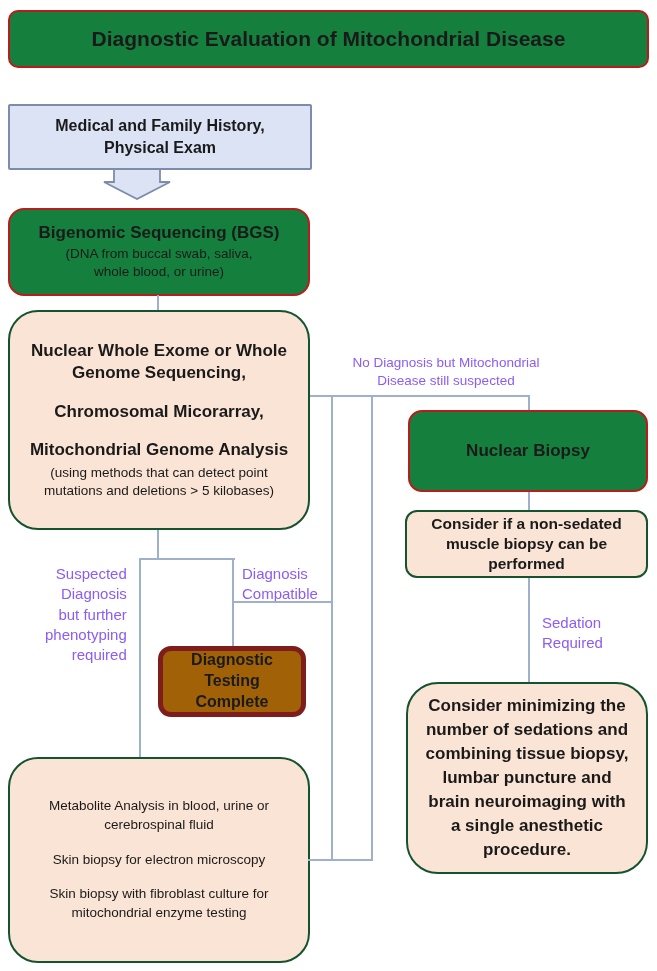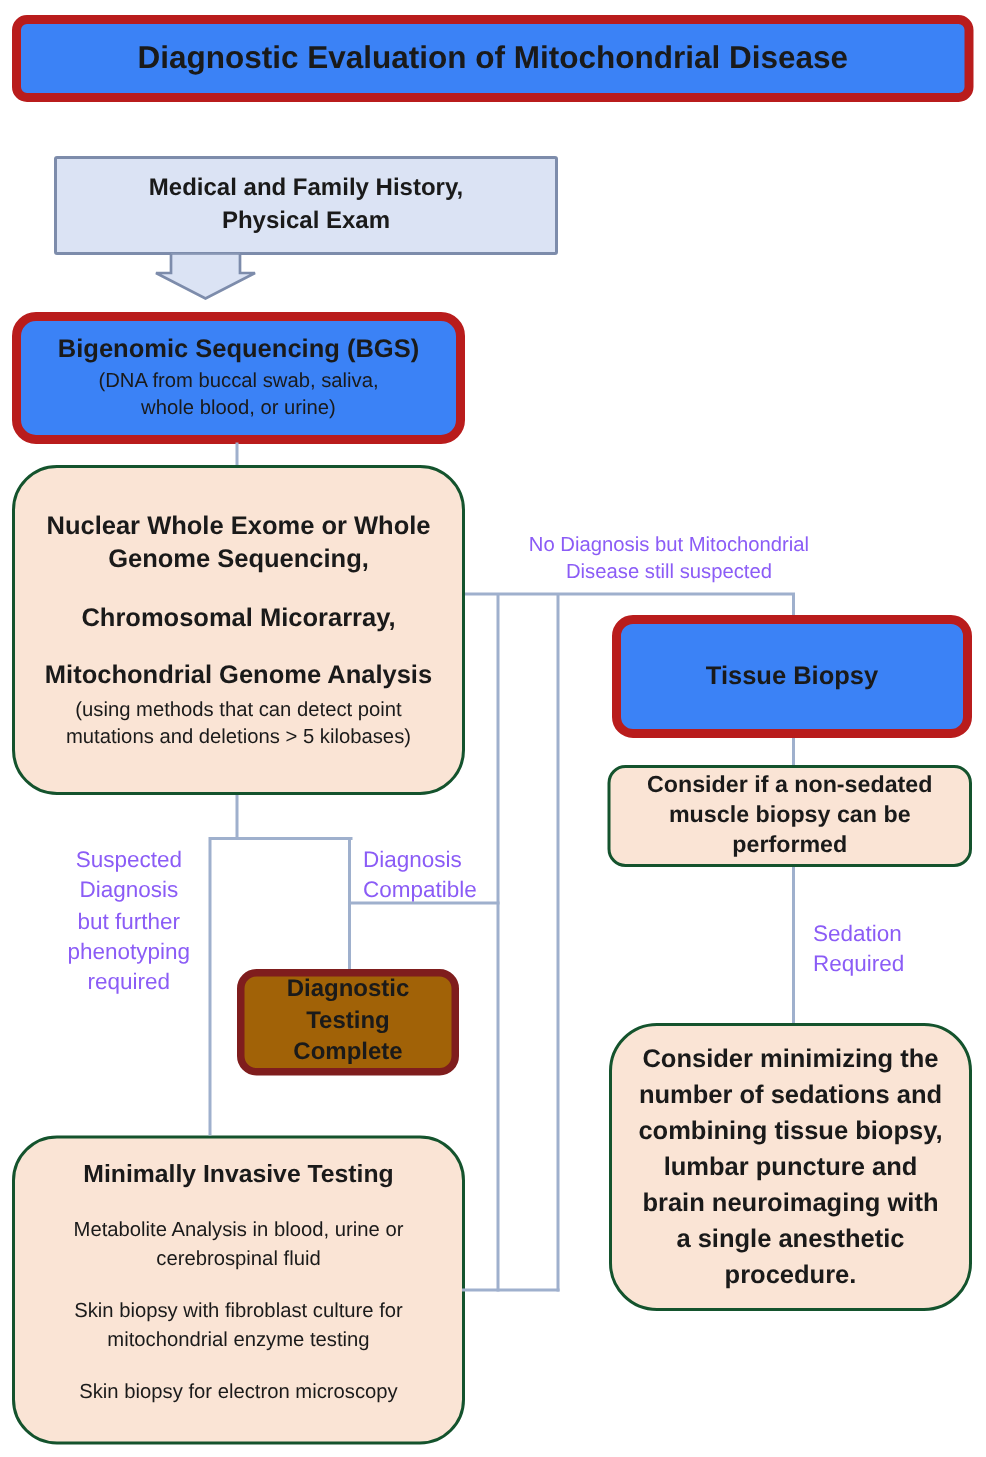--- a/index.html
+++ b/index.html
@@ -5,47 +5,47 @@
   html,body{margin:0;padding:0;background:#ffffff;}
   #canvas{
     position:relative;width:657px;height:971px;background:#ffffff;
     font-family:"Liberation Sans", sans-serif;color:#1a1a1a;overflow:hidden;
   }
   .box{
     position:absolute;box-sizing:border-box;
     display:flex;flex-direction:column;align-items:center;justify-content:center;
     text-align:center;white-space:pre-line;
   }
-  .green{background:#3b82f6;border:6px solid #b91c1c;}
+  .green{background:#15803d;border:2px solid #b91c1c;}
   .blue{background:#dbe3f4;border:2px solid #7d8cab;}
   .peach{background:#fae4d5;border:2px solid #14532d;}
   .lightblue{background:#a16207;border:5px solid #7f1d1d;}
   .line{position:absolute;background:#9fb0cd;}
   .lbl{position:absolute;white-space:pre-line;color:#8b5cf6;font-size:15px;line-height:1.35;}
 
   #title-box{left:8px;top:10px;width:641px;height:58px;border-radius:10px;font-size:21px;font-weight:bold;}
-  #history-box{left:8px;top:104px;width:336px;height:66px;border-radius:2px;font-size:16px;font-weight:bold;line-height:1.4;margin-left:28px;}
+  #history-box{left:8px;top:104px;width:304px;height:66px;border-radius:2px;font-size:16px;font-weight:bold;line-height:1.4;}
   #flow-arrow{position:absolute;left:103px;top:169px;width:68px;height:31px;}
   #bgs-box{left:8px;top:208px;width:302px;height:88px;border-radius:16px;}
   #bgs-box .t{font-size:17px;font-weight:bold;margin-bottom:2px;}
   #bgs-box .s{font-size:13.5px;line-height:1.35;}
   #genomic-box{left:8px;top:310px;width:302px;height:220px;border-radius:30px;}
   #genomic-box .h{font-size:17px;font-weight:bold;line-height:1.32;}
   #genomic-box .gap{margin-top:16px;}
   #genomic-box .note{font-size:13.5px;line-height:1.35;margin-top:2px;}
   #tissue-box{left:408px;top:410px;width:240px;height:82px;border-radius:14px;font-size:17px;font-weight:bold;}
   #nonsedated-box{left:405px;top:510px;width:243px;height:68px;border-radius:12px;font-size:15.5px;font-weight:bold;line-height:1.3;}
   #minimize-box{left:406px;top:682px;width:242px;height:192px;border-radius:32px;font-size:17px;font-weight:bold;line-height:1.42;}
   #dtc-box{left:158px;top:646px;width:148px;height:71px;border-radius:13px;font-size:16px;font-weight:bold;line-height:1.3;}
   #mit-box{left:8px;top:757px;width:302px;height:206px;border-radius:30px;}
   #mit-box .t{font-size:16.5px;font-weight:bold;margin-bottom:10px;}
   #mit-box p{font-size:13.5px;line-height:1.4;margin:8px 0;white-space:pre-line;}
 
   #lbl-no-diagnosis{left:340px;top:354px;width:212px;text-align:center;font-size:13.5px;}
-  #lbl-suspected{left:45px;top:564px;text-align:center;}
+  #lbl-suspected{left:45px;top:564px;text-align:right;}
   #lbl-compatible{left:242px;top:564px;text-align:left;}
   #lbl-sedation{left:542px;top:613px;text-align:left;}
 
   
   #c-bgs-genomic{left:157px;top:295px;width:2px;height:15px;}
   #c-nodx-horiz{left:310px;top:395px;width:220px;height:2px;}
   #c-into-tissue{left:528px;top:396px;width:2px;height:14px;}
   #c-vert-a{left:331px;top:396px;width:2px;height:465px;}
   #c-vert-b{left:371px;top:396px;width:2px;height:465px;}
   #c-tissue-nonsedated{left:528px;top:492px;width:2px;height:18px;}
@@ -84,21 +84,21 @@
   <div id="genomic-box" class="box peach">
     <span class="h">Nuclear Whole Exome or Whole
 Genome Sequencing,</span>
     <span class="h gap">Chromosomal Micorarray,</span>
     <span class="h gap">Mitochondrial Genome Analysis</span>
     <span class="note">(using methods that can detect point
 mutations and deletions &gt; 5 kilobases)</span>
   </div>
 
   <div id="tissue-box" class="box green">
-    <span>Tissue Biopsy</span>
+    <span>Nuclear Biopsy</span>
   </div>
 
   <div id="nonsedated-box" class="box peach">
     <span>Consider if a non-sedated
 muscle biopsy can be
 performed</span>
   </div>
 
   <div id="minimize-box" class="box peach">
     <span>Consider minimizing the
@@ -110,26 +110,25 @@
 procedure.</span>
   </div>
 
   <div id="dtc-box" class="box lightblue">
     <span>Diagnostic
 Testing
 Complete</span>
   </div>
 
   <div id="mit-box" class="box peach">
-    <span class="t">Minimally Invasive Testing</span>
     <p>Metabolite Analysis in blood, urine or
 cerebrospinal fluid</p>
+    <p>Skin biopsy for electron microscopy</p>
     <p>Skin biopsy with fibroblast culture for
 mitochondrial enzyme testing</p>
-    <p>Skin biopsy for electron microscopy</p>
   </div>
 
   <div id="lbl-no-diagnosis" class="lbl">No Diagnosis but Mitochondrial
 Disease still suspected</div>
   <div id="lbl-suspected" class="lbl">Suspected
 Diagnosis
 but further
 phenotyping
 required</div>
   <div id="lbl-compatible" class="lbl">Diagnosis

